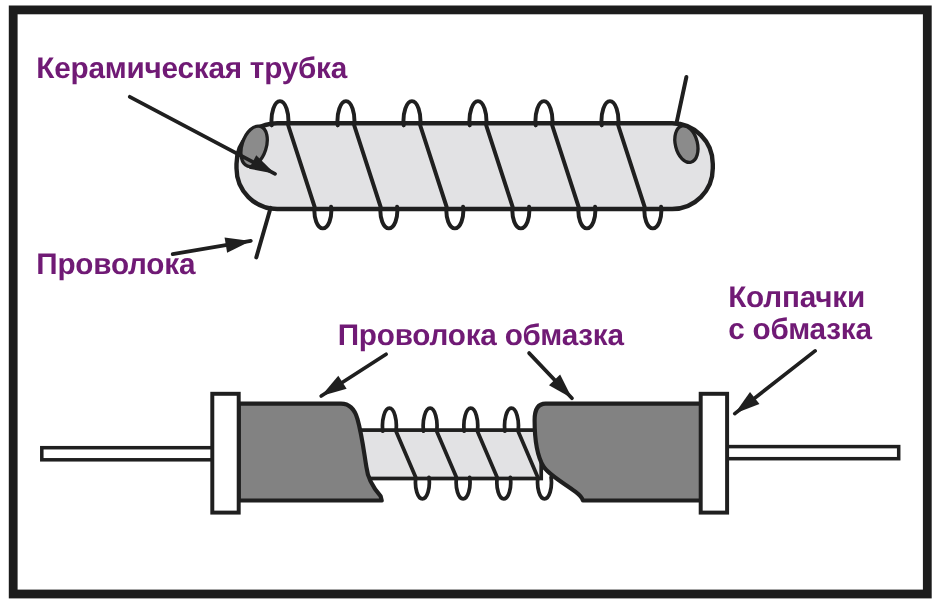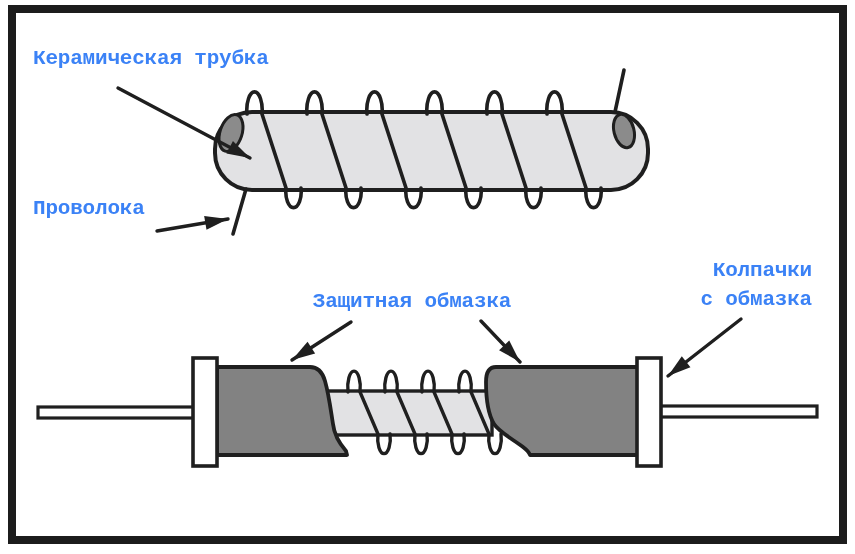--- a/index.html
+++ b/index.html
@@ -13,27 +13,26 @@
   .frame{
     position:absolute;
     left:8px;top:5px;width:839px;height:539px;
     border:8px solid var(--frame,#1c1c1c);
     box-sizing:border-box;
   }
   .diagram-svg{position:absolute;left:0;top:0;}
   .label{
     position:absolute;
     font-weight:700;
-    font-size:21px;
-    color:#3b82f6;
+    font-size:27px;
+    color:#701a75;
     letter-spacing:-0.2px;
     white-space:nowrap;
-    font-family:Liberation Mono, monospace;
   }
-  .label.centered{text-align:right;white-space:normal;line-height:29px;}
+  .label.centered{text-align:left;white-space:normal;line-height:29px;}
 </style>
 </head>
 <body>
 
 <div class="stage">
 
   <div class="frame"></div>
 
   <svg class="diagram-svg" width="855" height="554" viewBox="0 0 855 554">
     <defs>
@@ -79,22 +78,22 @@
       <line x1="118" y1="88" x2="250" y2="158" marker-end="url(#arrowhead)"></line>
       <line x1="157" y1="231" x2="228" y2="219" marker-end="url(#arrowhead)"></line>
       <line x1="351" y1="322" x2="292" y2="360" marker-end="url(#arrowhead)"></line>
       <line x1="481" y1="321" x2="520" y2="362" marker-end="url(#arrowhead)"></line>
       <line x1="741" y1="319" x2="668" y2="376" marker-end="url(#arrowhead)"></line>
     </g>
   </svg>
 
   <div class="label" style="left:33px;top:47px">Керамическая трубка</div>
 
-  <div class="label" style="left:33px;top:197px">Проволока</div>
+  <div class="label" style="left:33px;top:225px">Проволока</div>
 
-  <div class="label" style="left:307px;top:290px;width:210px;text-align:center">Защитная обмазка</div>
+  <div class="label" style="left:307px;top:290px;width:210px;text-align:center">Проволока обмазка</div>
 
   <div class="label centered" style="left:662px;top:256px;width:150px">
     <div>Колпачки</div>
     <div>с обмазка</div>
   </div>
 
 </div>
 
 </body></html>

